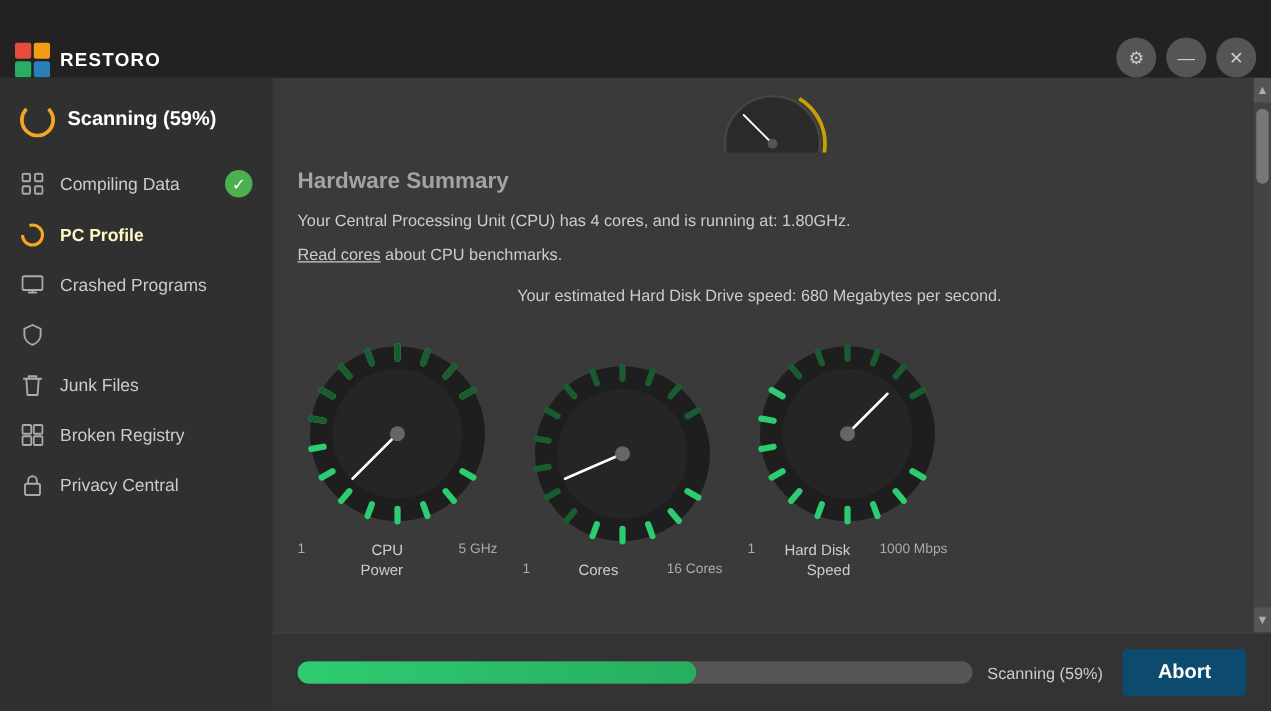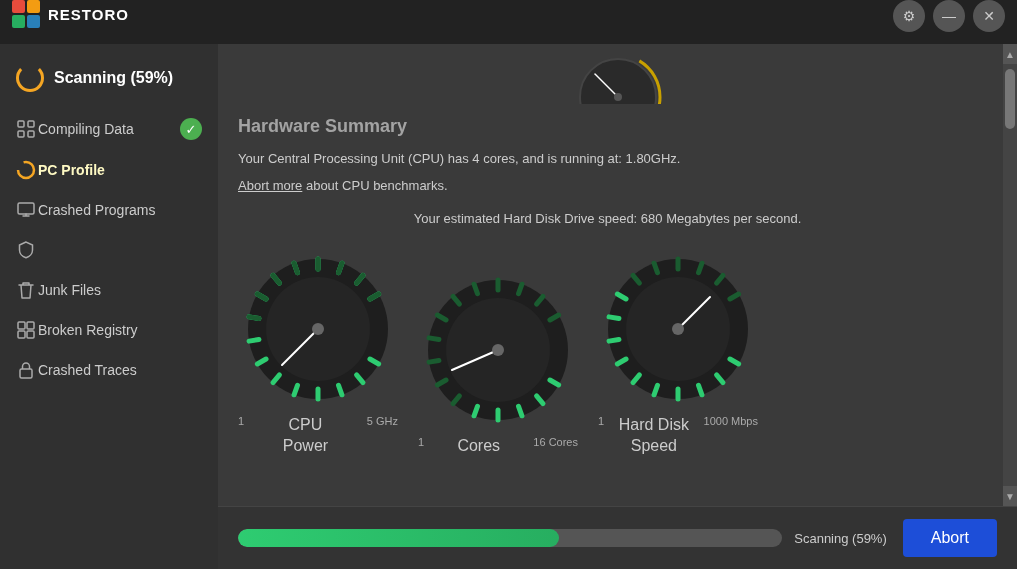--- a/index.html
+++ b/index.html
@@ -10,23 +10,23 @@
       font-family: 'Segoe UI', Arial, sans-serif;
       color: #e0e0e0;
       overflow: hidden;
       display: flex;
       flex-direction: column;
     }
 
     
     .titlebar {
       background: #222222;
-      height: 44px;
-      display: flex;
-      align-items: flex-start;
+      height: 62px;
+      display: flex;
+      align-items: flex-end;
       padding: 0 12px;
       flex-shrink: 0;
     }
     .titlebar-logo {
       display: flex;
       align-items: center;
       gap: 8px;
     }
     .logo-icon {
       width: 28px;
@@ -93,21 +93,21 @@
     .scan-status-label {
       color: #ffffff;
       font-size: 16px;
       font-weight: 700;
     }
     .sidebar-item {
       display: flex;
       align-items: center;
       padding: 10px 16px;
       cursor: pointer;
-      gap: 2px;
+      gap: 12px;
       position: relative;
     }
     .sidebar-item-icon {
       width: 20px;
       height: 20px;
       color: #aaa;
       font-size: 16px;
       flex-shrink: 0;
       display: flex;
       align-items: center;
@@ -236,22 +236,22 @@
     }
     .gauge-label-row {
       display: flex;
       justify-content: space-between;
       width: 160px;
       font-size: 11px;
       color: #aaa;
       margin-top: 2px;
     }
     .gauge-center-label {
-      text-align: center;
-      font-size: 16px;
+      text-align: right;
+      font-size: 12px;
       color: #ccc;
       line-height: 1.3;
     }
 
     
     .bottom-bar {
       background: #333;
       border-top: 1px solid #444;
       padding: 12px 20px;
       display: flex;
@@ -277,26 +277,26 @@
       background: linear-gradient(90deg, #2ecc71, #27ae60);
       border-radius: 9px;
       width: 59%;
     }
     .progress-text {
       font-size: 13px;
       color: #ccc;
       white-space: nowrap;
     }
     .abort-btn {
-      background: #1d4ed8;
+      background: #0c4a6e;
       color: #fff;
       border: none;
       padding: 10px 28px;
       font-size: 16px;
-      font-weight: 400;
+      font-weight: 700;
       border-radius: 4px;
       cursor: pointer;
     }
 
     
     .gauge-svg {
       width: 160px;
       height: 160px;
     }
   </style>
@@ -389,21 +389,21 @@
       <span class="sidebar-item-label">Broken Registry</span>
     </div>
 
     <div class="sidebar-item">
       <div class="sidebar-item-icon">
         <svg width="14" height="18" viewBox="0 0 14 18" fill="none">
           <rect x="1" y="8" width="12" height="9" rx="1.5" stroke="#aaa" stroke-width="1.5"></rect>
           <path d="M3.5 8V5.5a3.5 3.5 0 017 0V8" stroke="#aaa" stroke-width="1.5"></path>
         </svg>
       </div>
-      <span class="sidebar-item-label">Crashed Traces</span>
+      <span class="sidebar-item-label">Privacy Central</span>
     </div>
   </div>
 
   <div class="content-area">
     <div class="content-scroll">
 
       <div class="top-gauge-partial">
         <svg width="90" height="52" viewBox="0 0 90 52">
 
           <circle cx="45" cy="45" r="38" fill="#2a2a2a" stroke="#444" stroke-width="2"></circle>
@@ -424,21 +424,21 @@
           <circle cx="45" cy="45" r="4" fill="#555"></circle>
         </svg>
       </div>
 
       <div style="padding-right: 20px;">
         <div class="section-title">Hardware Summary</div>
         <p class="section-text">
           <span>Your Central Processing Unit (CPU) has 4 cores, and is running at: 1.80GHz.</span>
         </p>
         <p class="section-text">
-          <a href="#">Abort more</a><span> about CPU benchmarks.</span>
+          <a href="#">Read cores</a><span> about CPU benchmarks.</span>
         </p>
         <p class="section-text" style="margin-top: 12px; text-align: center;">Your estimated Hard Disk Drive speed: 680 Megabytes per second.</p>
 
         <div class="gauge-row">
 
           <div class="gauge-container">
             <svg class="gauge-svg" viewBox="0 0 160 160">
               <circle cx="80" cy="80" r="70" fill="#1e1e1e"></circle>
 
               <g stroke="#2ecc71" stroke-width="5" stroke-linecap="round">

